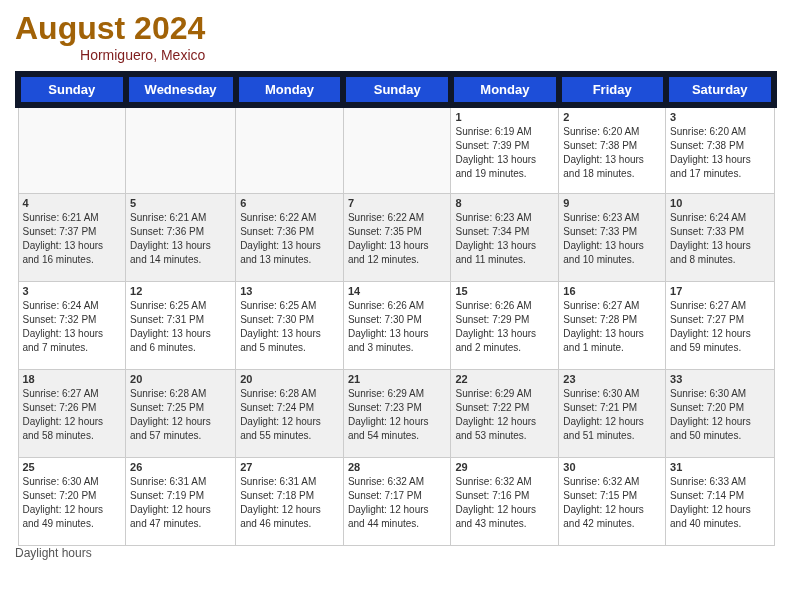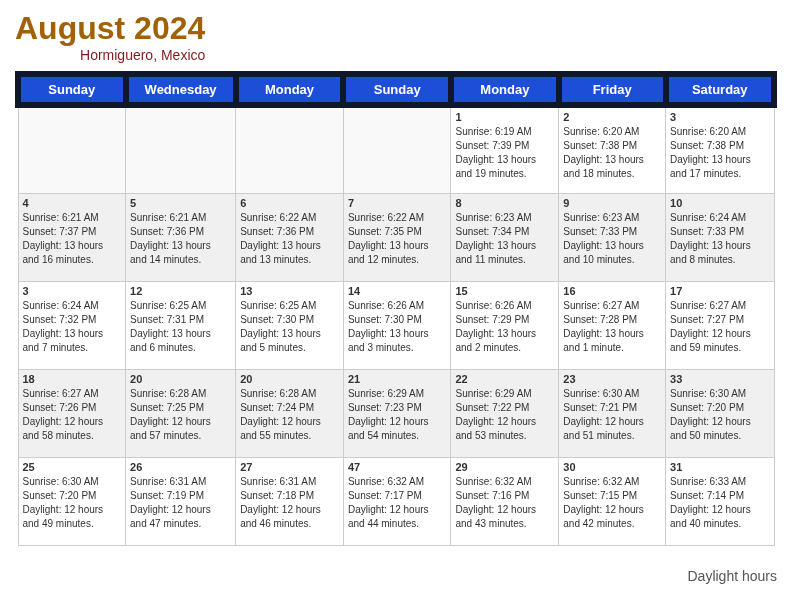--- a/index.html
+++ b/index.html
@@ -62,24 +62,24 @@
       font-size: 11px;
       display: block;
       margin-bottom: 2px;
     }
     .day-info {
       font-size: 10px;
       line-height: 1.4;
       color: #333;
     }
     .footer {
-      margin-top: 22px;
-      font-size: 14px;
+      margin-top: 0;
+      font-size: 12px;
       color: #555;
-      text-align: right;
+      text-align: left;
     }
   </style>
 </head>
 <body>
 
 <div class="page">
   <div class="header">
     <div class="title-section">
       <div style="font-size:32px;color:#a16207;font-weight:bold;">August 2024</div>
       <div style="font-size:14px;color:#7f1d1d;">Hormiguero, Mexico</div>
@@ -295,21 +295,21 @@
 and 47 minutes.</div>
           </td>
           <td>
             <span class="day-number">27</span>
             <div class="day-info" style="white-space: pre-line;">Sunrise: 6:31 AM
 Sunset: 7:18 PM
 Daylight: 12 hours
 and 46 minutes.</div>
           </td>
           <td>
-            <span class="day-number">47</span>
+            <span class="day-number">28</span>
             <div class="day-info" style="white-space: pre-line;">Sunrise: 6:32 AM
 Sunset: 7:17 PM
 Daylight: 12 hours
 and 44 minutes.</div>
           </td>
           <td>
             <span class="day-number">29</span>
             <div class="day-info" style="white-space: pre-line;">Sunrise: 6:32 AM
 Sunset: 7:16 PM
 Daylight: 12 hours

